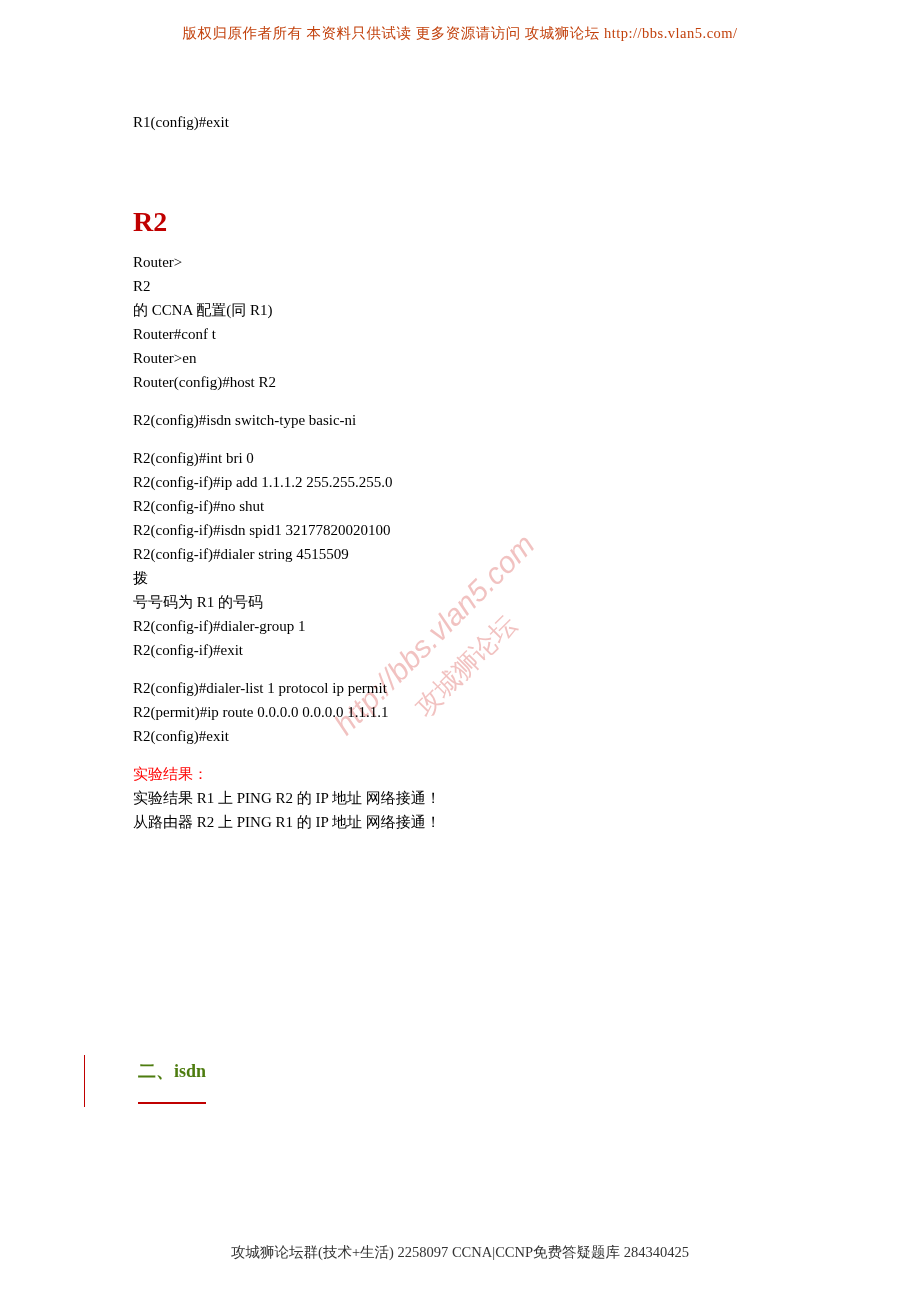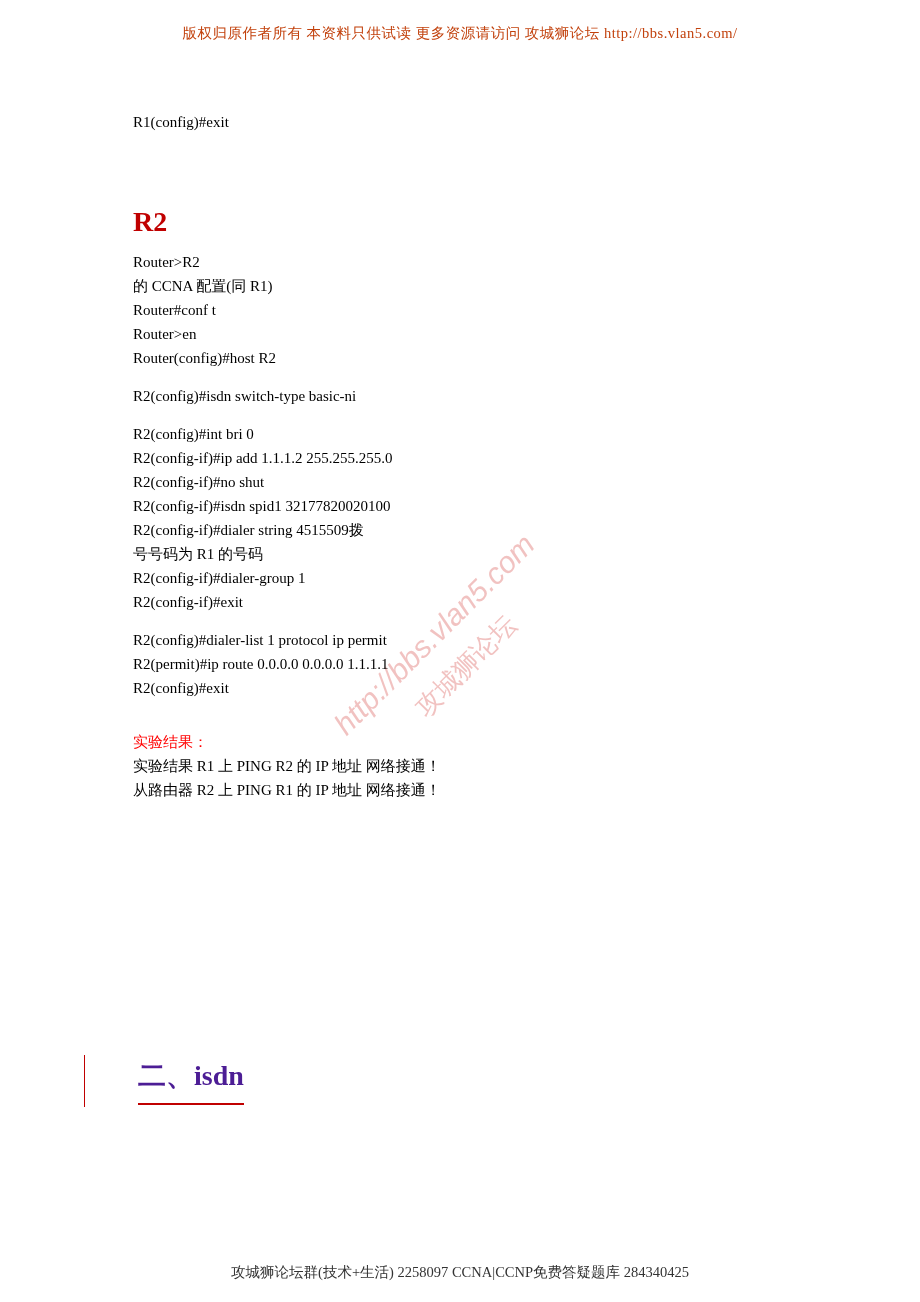--- a/index.html
+++ b/index.html
@@ -18,21 +18,21 @@
     left: 0;
     right: 0;
     text-align: center;
     font-size: 14.5px;
     letter-spacing: 0.5px;
     color: #c2410c;
     font-family: "SimSun", serif;
   }
   .footer {
     position: absolute;
-    bottom: 20px;
+    bottom: 40px;
     left: 0;
     right: 0;
     text-align: center;
     font-size: 14.5px;
     color: #333;
     font-family: "SimSun", serif;
   }
   .content {
     position: absolute;
     top: 110px;
@@ -48,45 +48,46 @@
   .gap-sm { height: 14px; }
   .r2-title {
     color: #c00000;
     font-size: 28px;
     font-weight: bold;
     font-family: "Times New Roman", serif;
     margin-bottom: 12px;
   }
   .justify {
     display: flex;
+    justify-content: space-between;
+    flex-direction: column;
   }
   .red-label {
     color: #ff0000;
     font-family: "SimSun", serif;
-    margin-top: 16px;
   }
   .section2 {
     position: absolute;
     top: 1055px;
     left: 84px;
   }
   .section2-inner {
     border-left: 1.5px solid #c00000;
     padding-left: 53px;
     height: 52px;
     display: flex;
     align-items: center;
   }
   .section2-title {
-    color: #4c1d95;
-    font-size: 28px;
+    color: #4d7c0f;
+    font-size: 18px;
     font-weight: bold;
     font-family: "SimSun", "Times New Roman", serif;
     border-bottom: 2px solid #c00000;
-    padding-bottom: 8px;
+    padding-bottom: 19px;
   }
   .watermark {
     position: absolute;
     top: 430px;
     left: 230px;
     width: 440px;
     height: 440px;
     pointer-events: none;
     opacity: 0.35;
     transform: rotate(-45deg);

